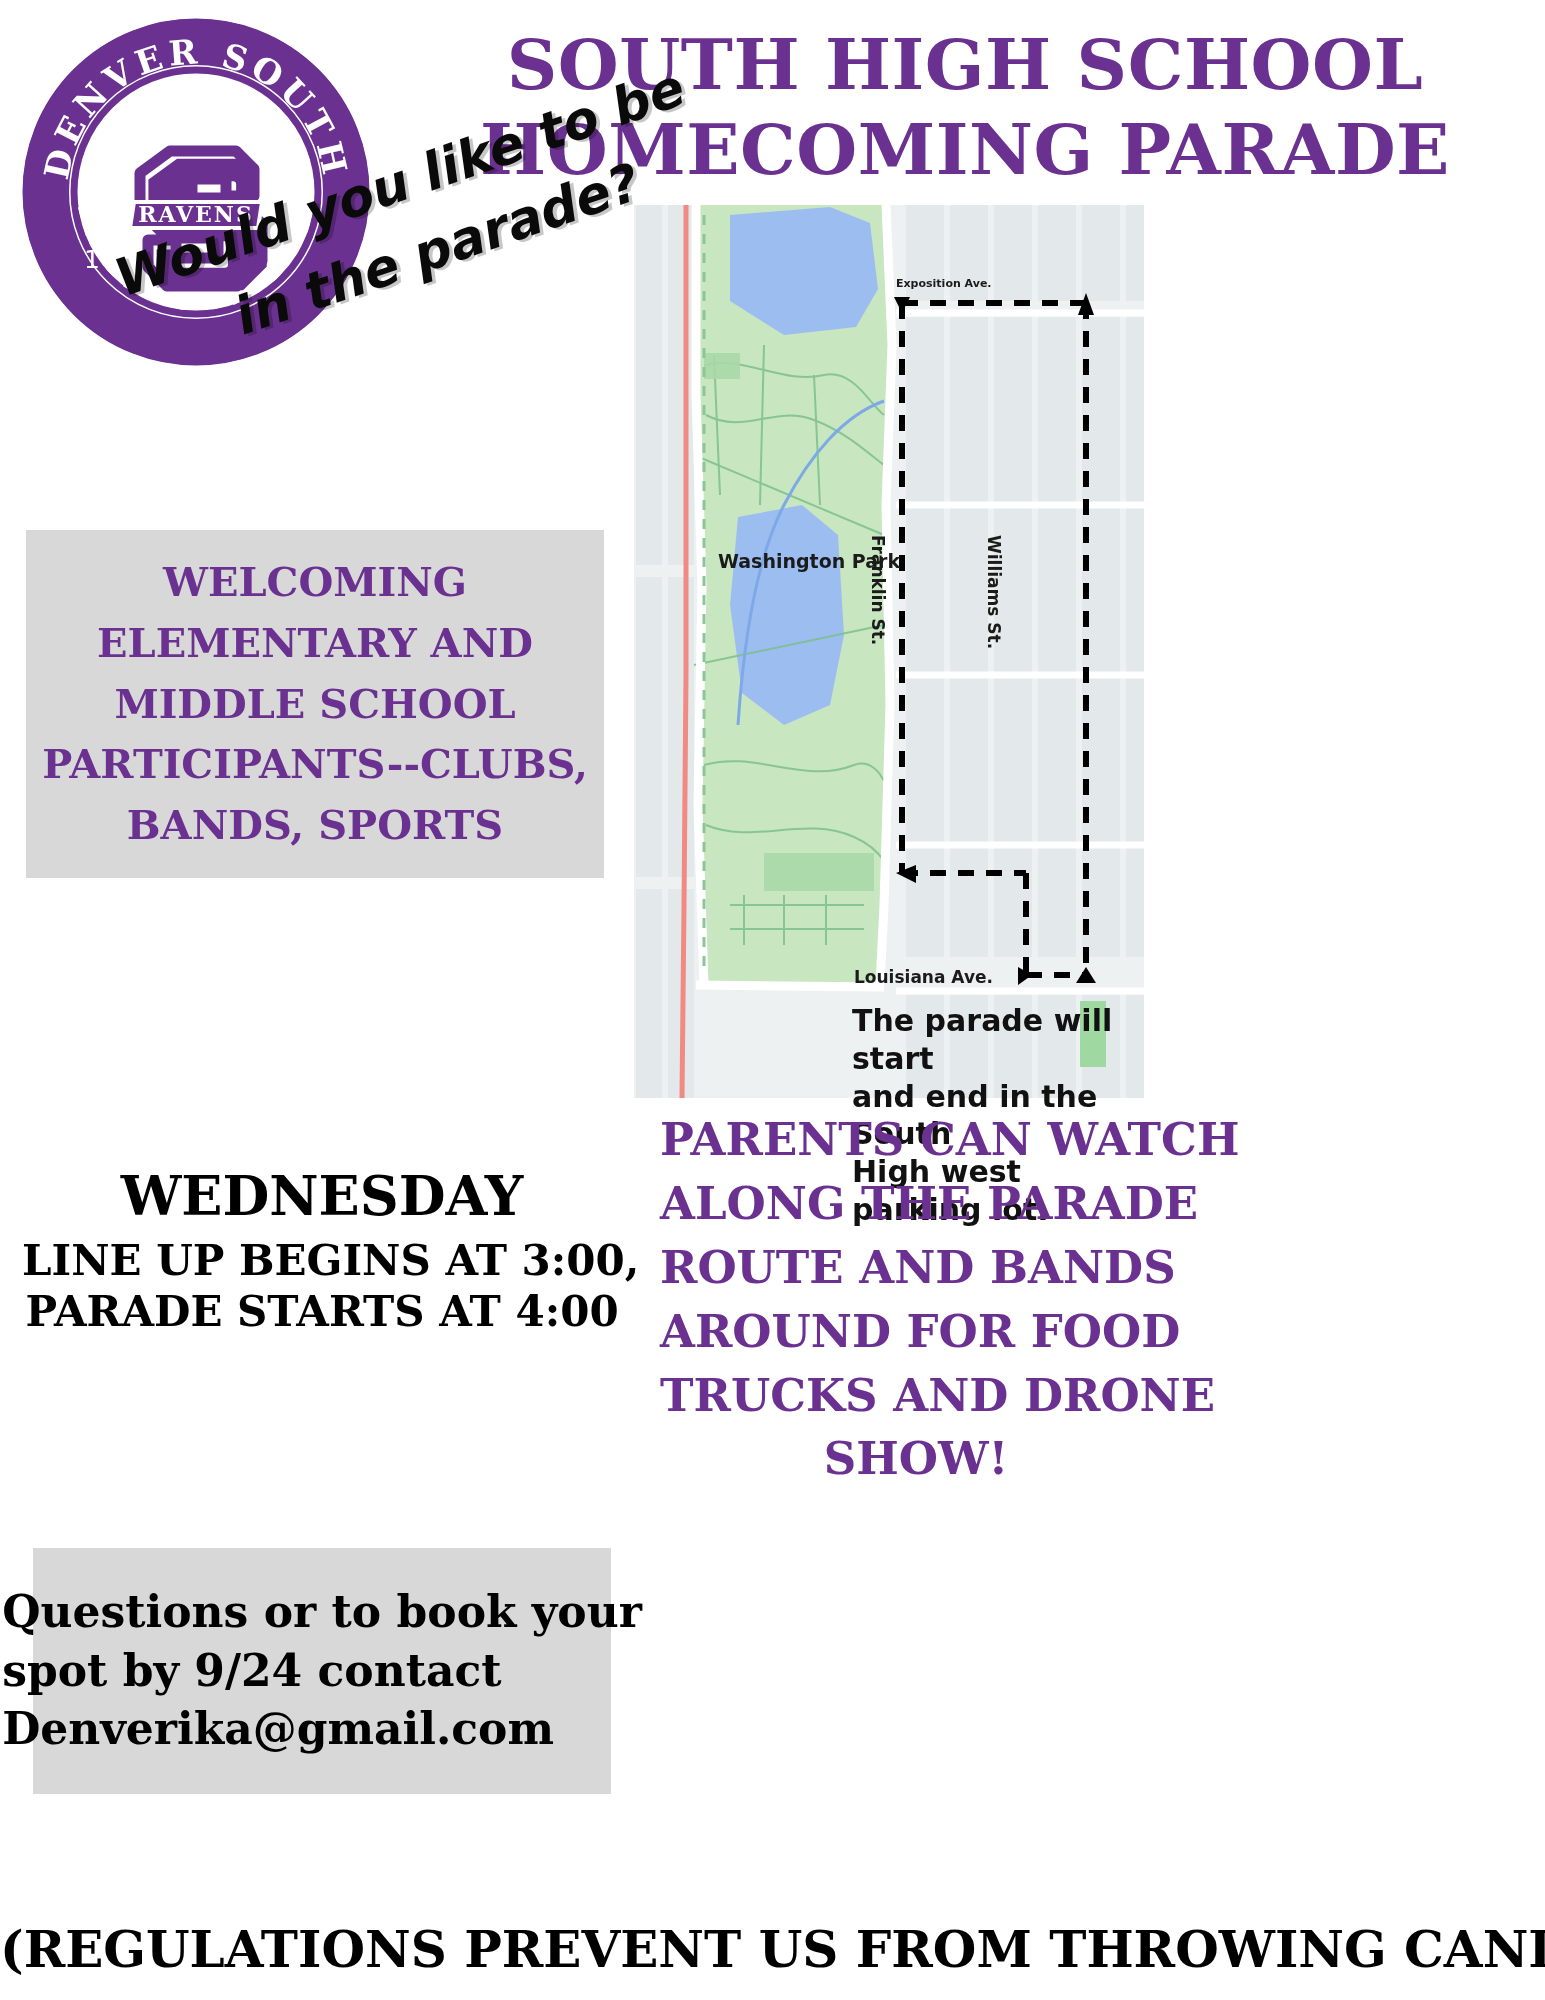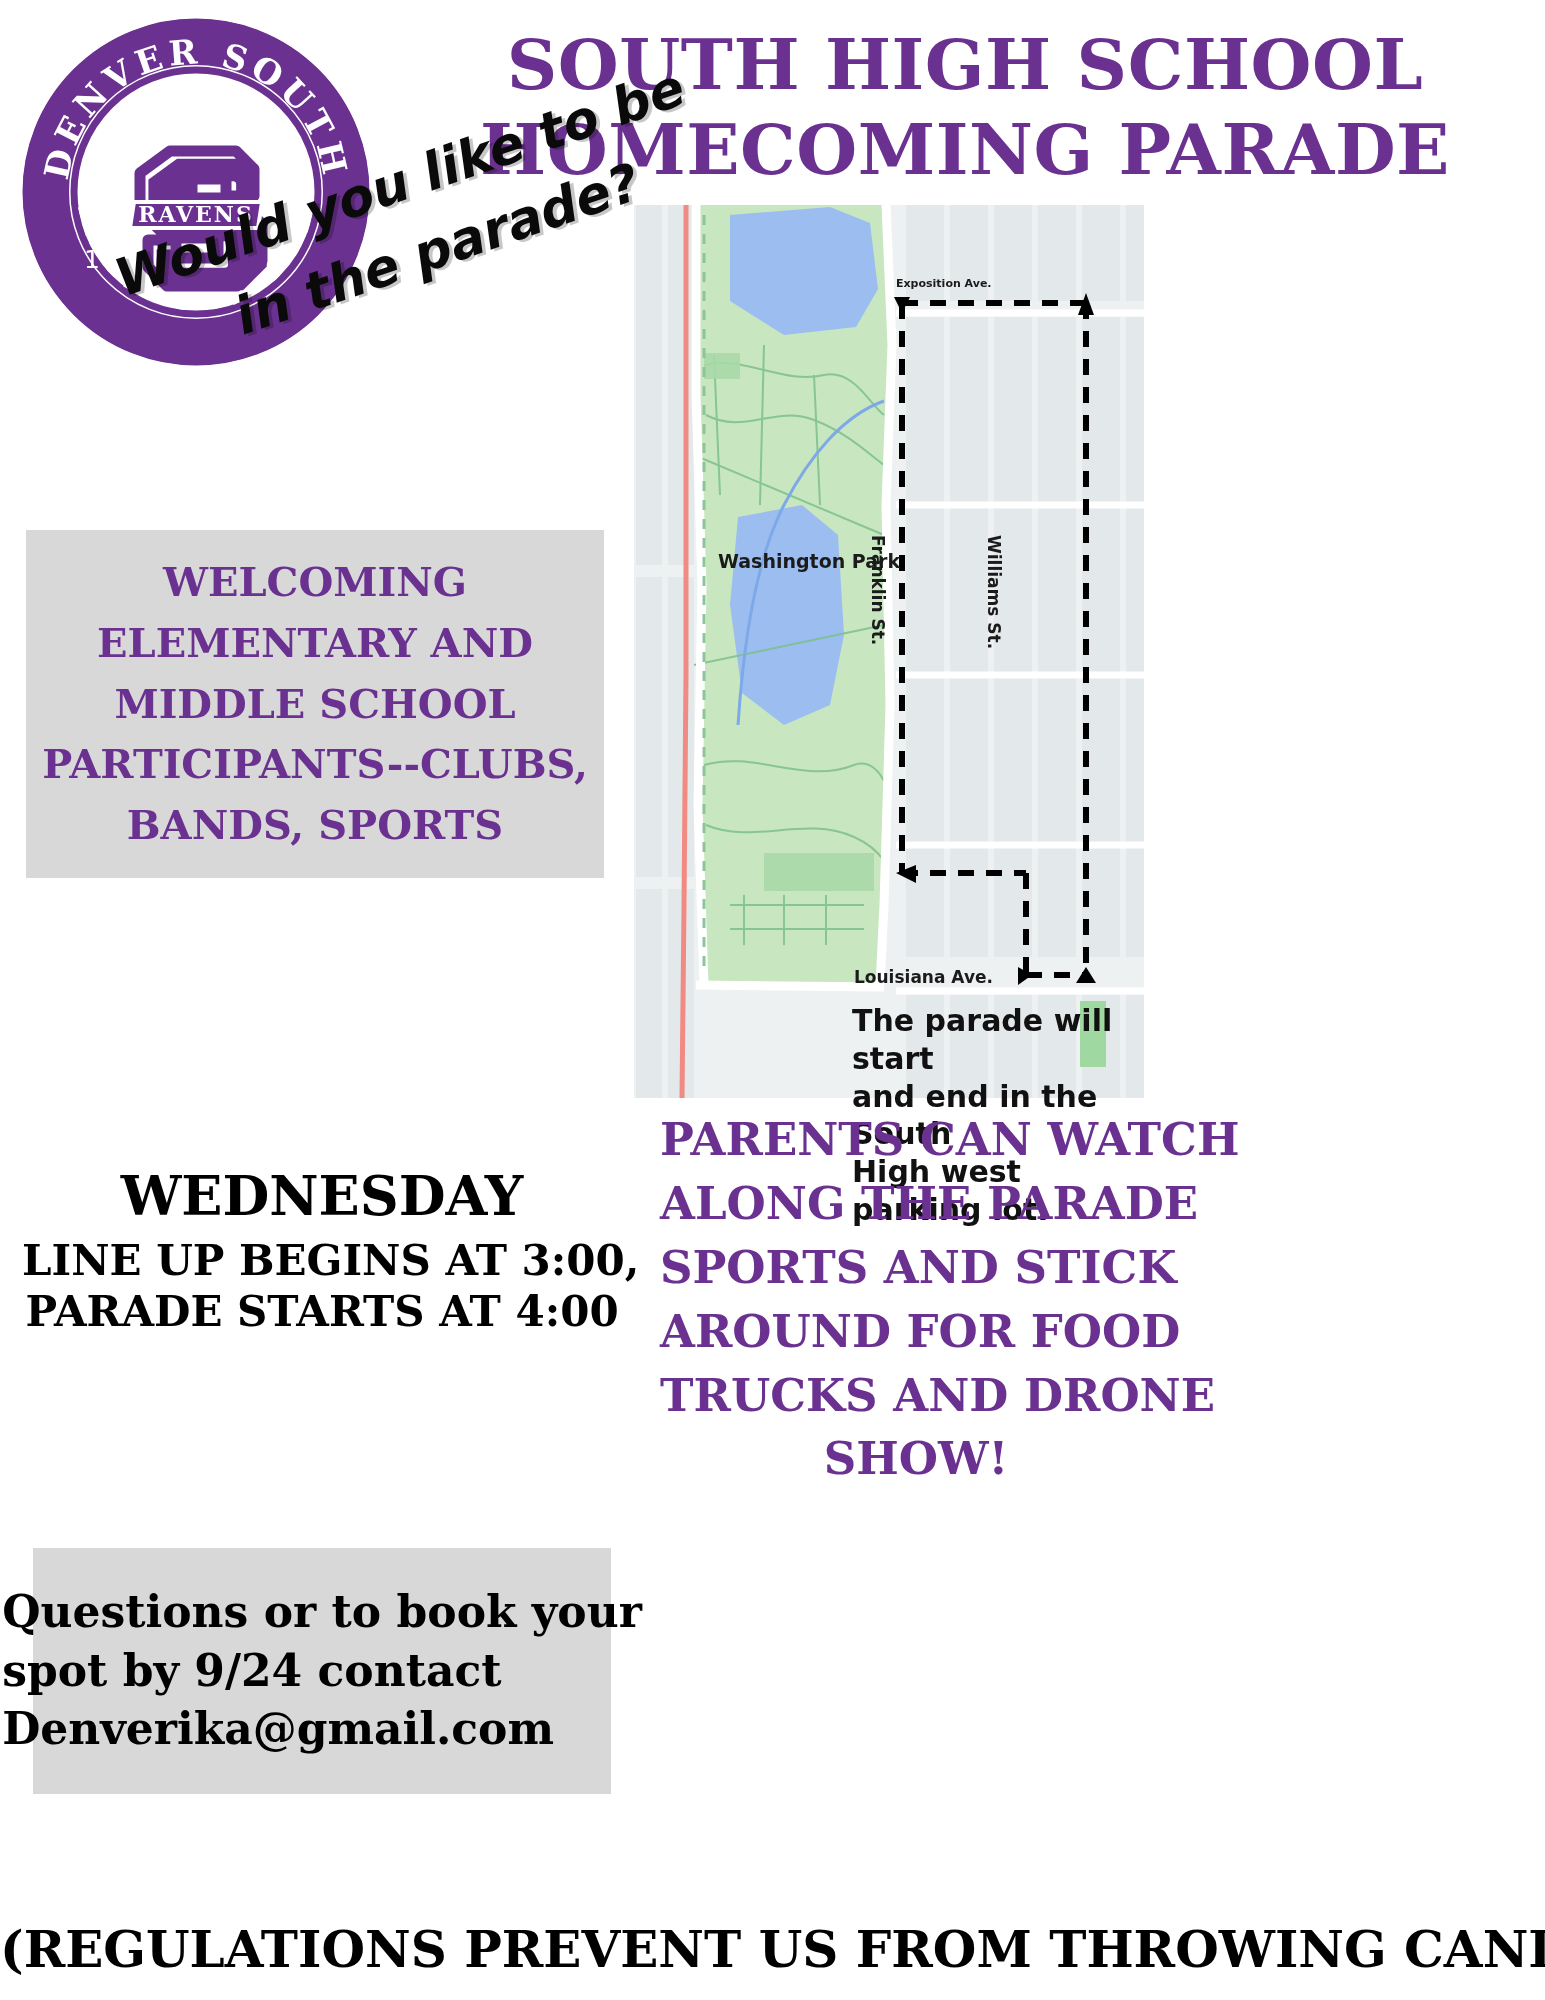--- a/index.html
+++ b/index.html
@@ -379,19 +379,19 @@
 
 <div id="map-caption">
   <span class="mline">The parade will start</span>
   <span class="mline">and end in the South</span>
   <span class="mline">High west parking lot.</span>
 </div>
 
 <div id="parents-block">
   <span class="pline">PARENTS CAN WATCH</span>
   <span class="pline">ALONG THE PARADE</span>
-  <span class="pline">SPORTS AND STICK</span>
+  <span class="pline">ROUTE AND BANDS</span>
   <span class="pline">AROUND FOR FOOD</span>
   <span class="pline">TRUCKS AND DRONE</span>
   <span class="pline">SHOW!</span>
 </div>
 
 <div id="footer-note">(REGULATIONS PREVENT US FROM THROWING CANDY)</div>
 
 </body></html>

